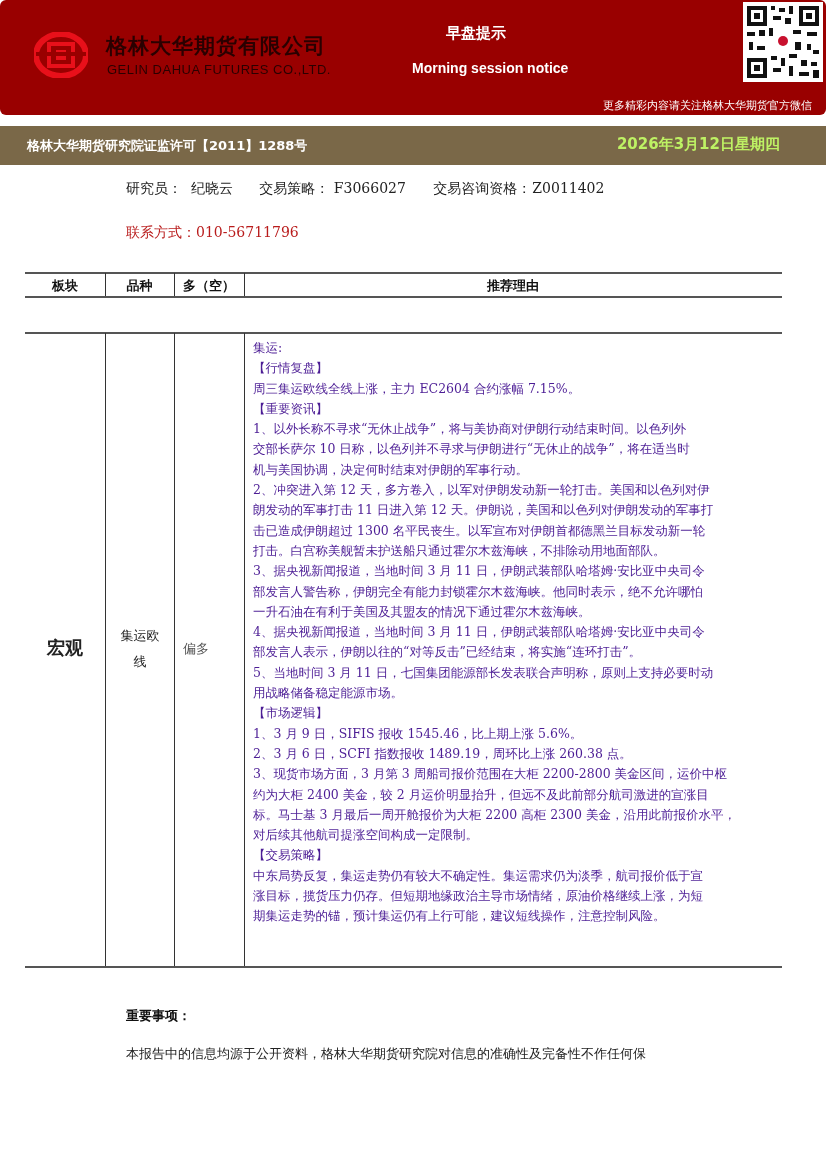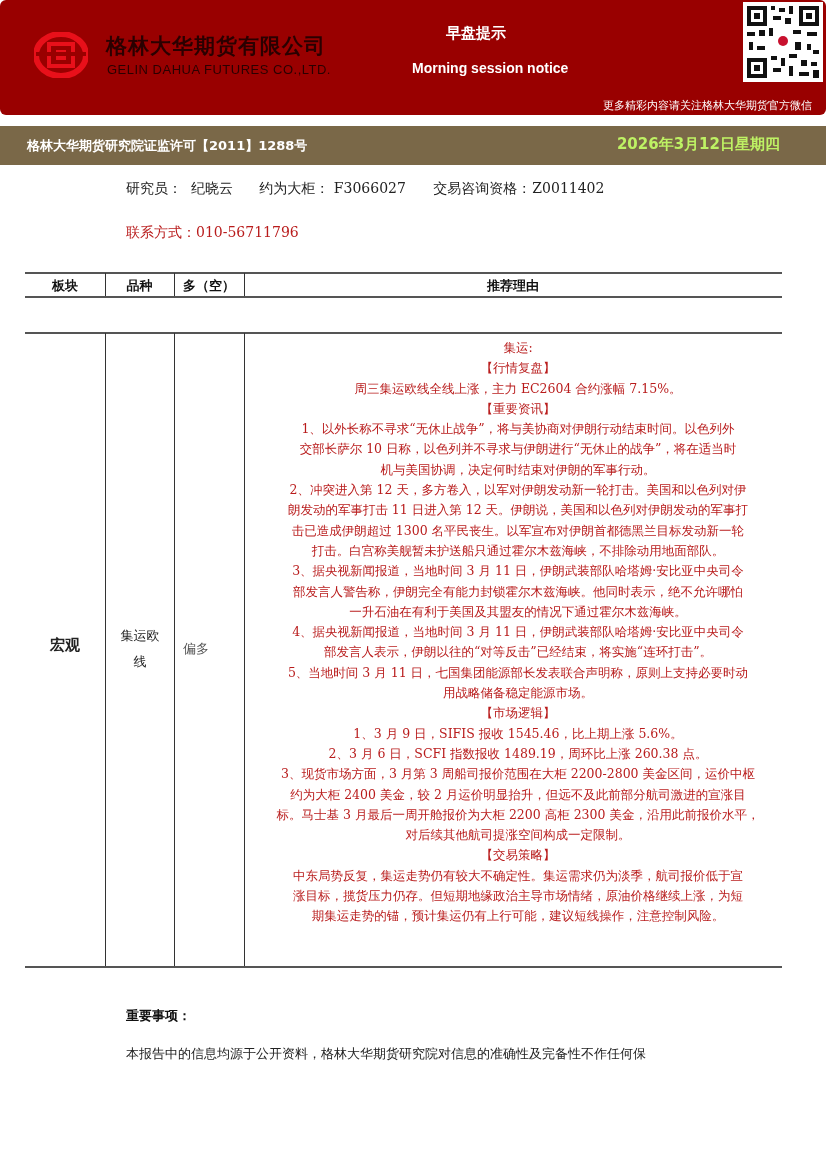--- a/index.html
+++ b/index.html
@@ -32,26 +32,26 @@
   .analyst { position: absolute; left: 126px; top: 180px; font-size: 14px; color: #222; }
   .analyst span { margin-right: 22px; }
   .contact { position: absolute; left: 126px; top: 224px; font-size: 14px; color: #b91c1c; }
 
   
   .tbl-rule { position: absolute; left: 25px; width: 757px; height: 2px; background: #555; }
   .vline { position: absolute; width: 1px; background: #333; }
   .hcell { position: absolute; top: 277px; font-family: "DejaVu Sans", sans-serif; font-weight: bold;
            font-size: 13px; color: #111; text-align: center; }
   .sector { position: absolute; left: 25px; width: 80px; top: 636px; text-align: center;
-            font-family: "DejaVu Sans", sans-serif; font-weight: bold; font-size: 15px; }
+            font-family: "DejaVu Sans", sans-serif; font-weight: bold; font-size: 18px; }
   .variety { position: absolute; left: 106px; width: 68px; top: 623px; text-align: center;
              font-family: "DejaVu Sans", sans-serif; font-weight: normal; font-size: 13px; line-height: 26px; }
   .direction { position: absolute; left: 183px; top: 640px; font-size: 13px; color: #555; }
   .reason { position: absolute; left: 253px; top: 338px; width: 530px; font-size: 12.5px;
-            line-height: 20.3px; color: #b91c1c; text-align: center; }
+            line-height: 20.3px; color: #4c1d95; }
   .reason div { white-space: nowrap; }
 
   
   .notice-title { position: absolute; left: 126px; top: 1007px; font-family: "DejaVu Sans", sans-serif;
                   font-weight: bold; font-size: 13px; color: #111; }
   .notice-body { position: absolute; left: 126px; top: 1045px; font-size: 13px; color: #222; text-align: right; }
 </style>
 </head>
 <body>
 
@@ -111,21 +111,21 @@
 
 <div class="subbar">
   <div class="subbar-left">
     <span>格林大华期货研究院</span><span class="license">证监许可【2011】1288号</span>
   </div>
   <div class="subbar-date">2026年3月12日星期四</div>
 </div>
 
 <div class="analyst">
   <span><span style="margin:0">研究员：</span>&nbsp;&nbsp;<span style="margin:0">纪晓云</span></span>
-  <span><span style="margin:0">约为大柜：</span>&nbsp;<span style="margin:0">F3066027</span></span>
+  <span><span style="margin:0">交易策略：</span>&nbsp;<span style="margin:0">F3066027</span></span>
   <span><span style="margin:1px">交易咨询资格：</span><span style="margin:0">Z0011402</span></span>
 </div>
 <div class="contact">联系方式：010-56711796</div>
 
 <div>
   <div class="tbl-rule" style="top:272px"></div>
   <div class="tbl-rule" style="top:296px"></div>
   <div class="tbl-rule" style="top:332px"></div>
   <div class="tbl-rule" style="top:966px"></div>
 

